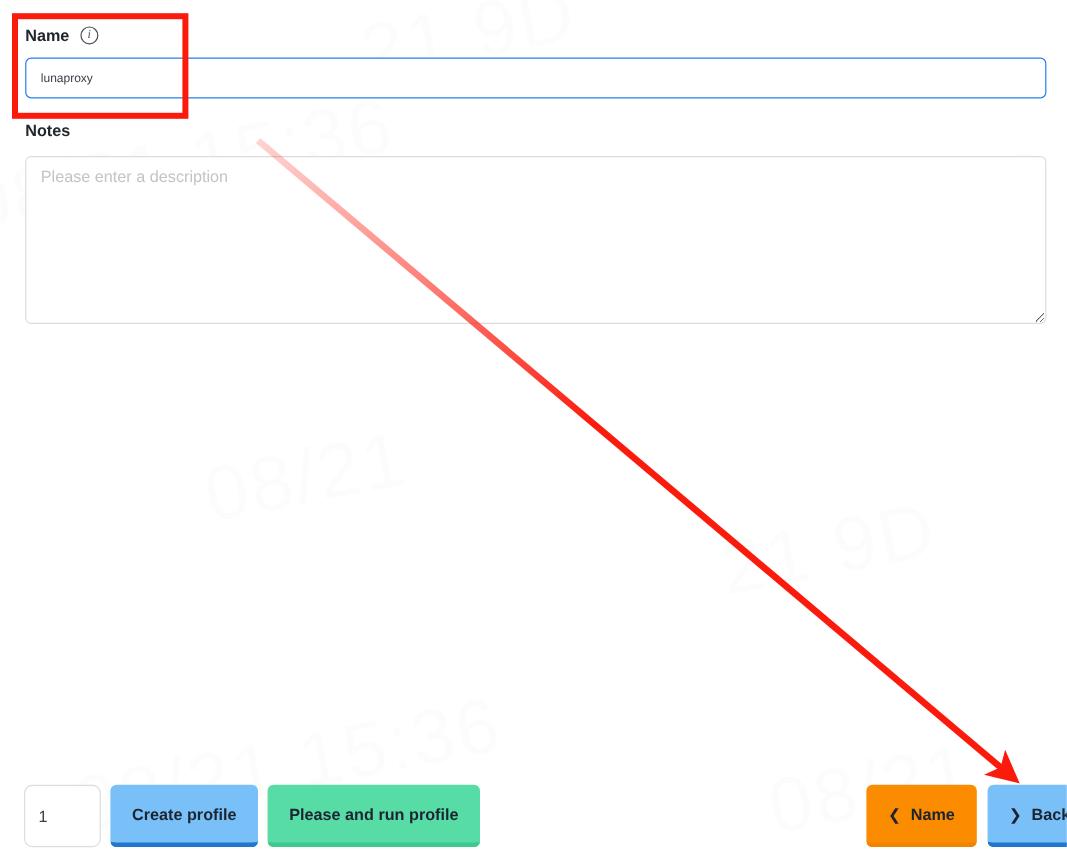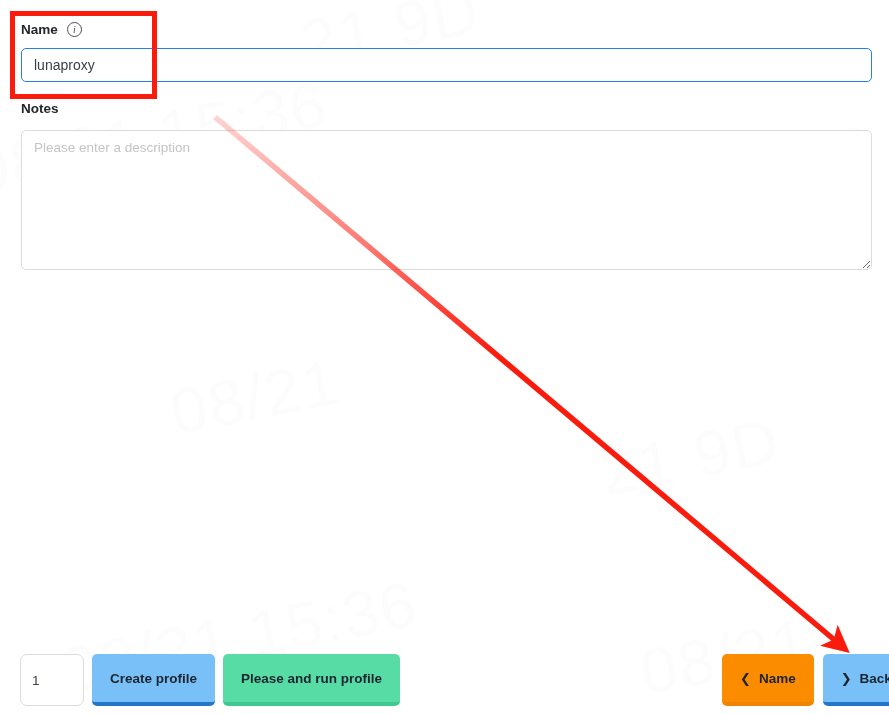--- a/index.html
+++ b/index.html
@@ -74,21 +74,21 @@
     position: absolute;
     left: 21px;
     top: 48px;
     width: 851px;
     height: 34px;
     box-sizing: border-box;
     border: 1.5px solid #2680eb;
     border-radius: 5px;
     background: #ffffff;
     font-family: "Liberation Sans", "DejaVu Sans", sans-serif;
-    font-size: 14px;
+    font-size: 10px;
     color: #3b4049;
     padding: 0 12px;
     outline: none;
   }
 
   #notes-input {
     position: absolute;
     left: 21px;
     top: 130px;
     width: 851px;

